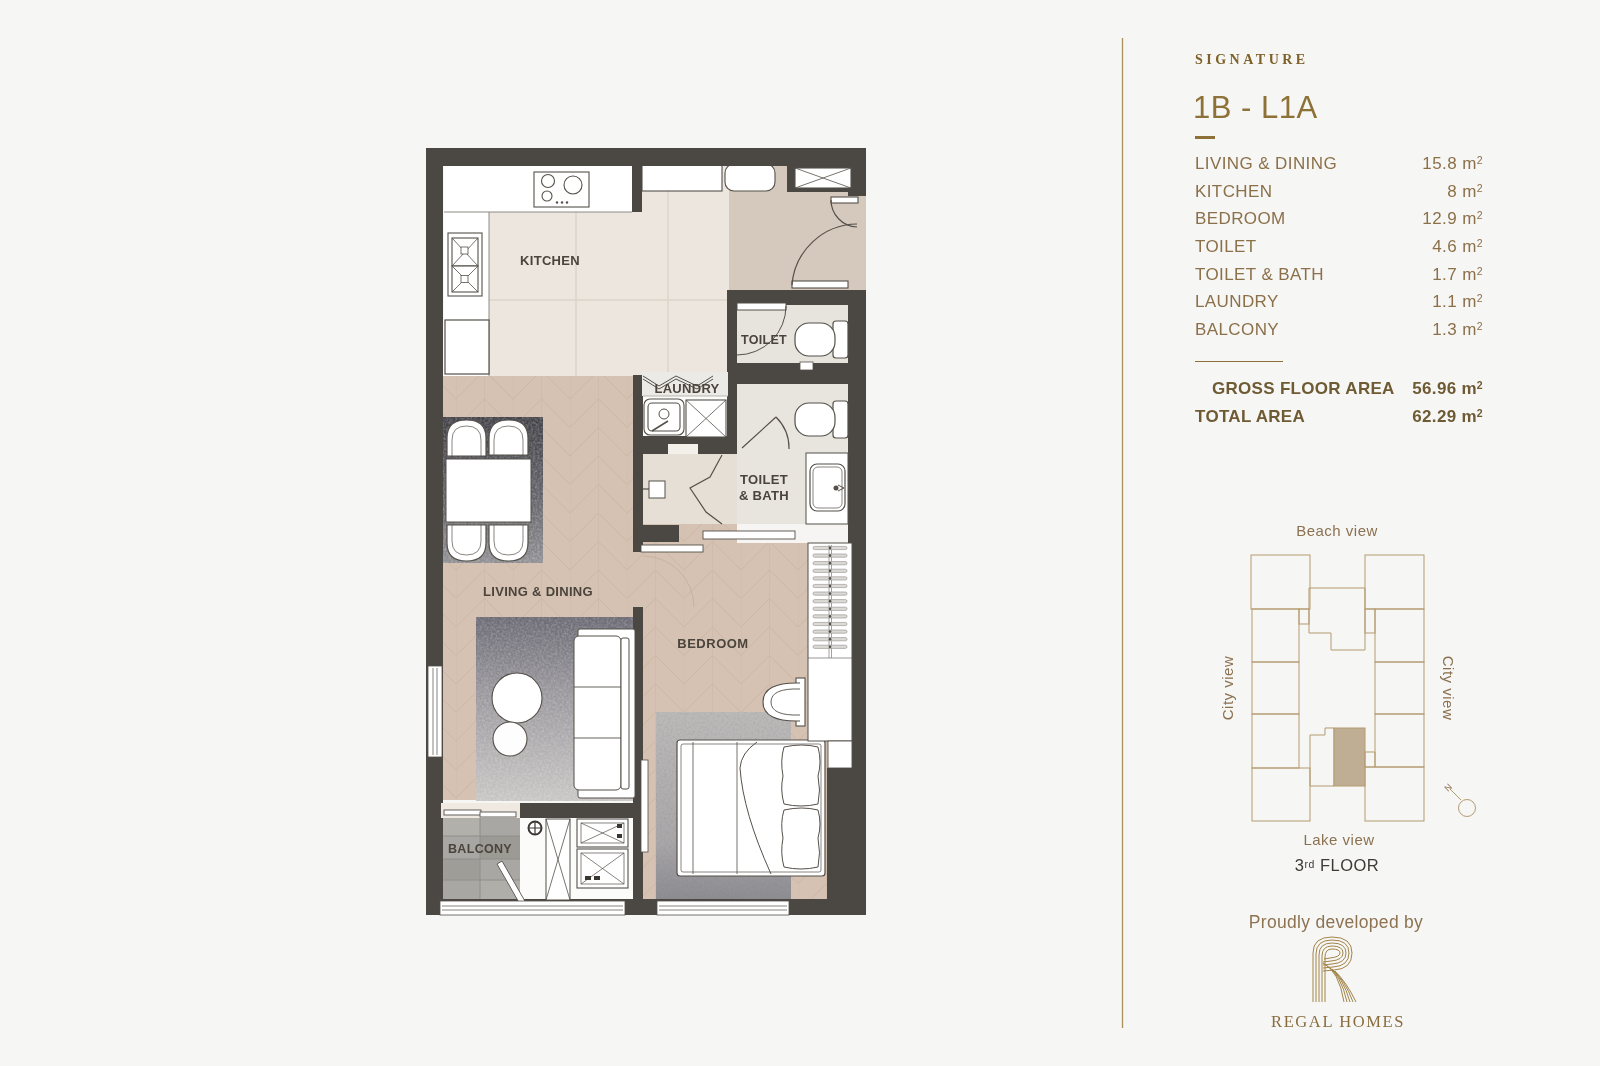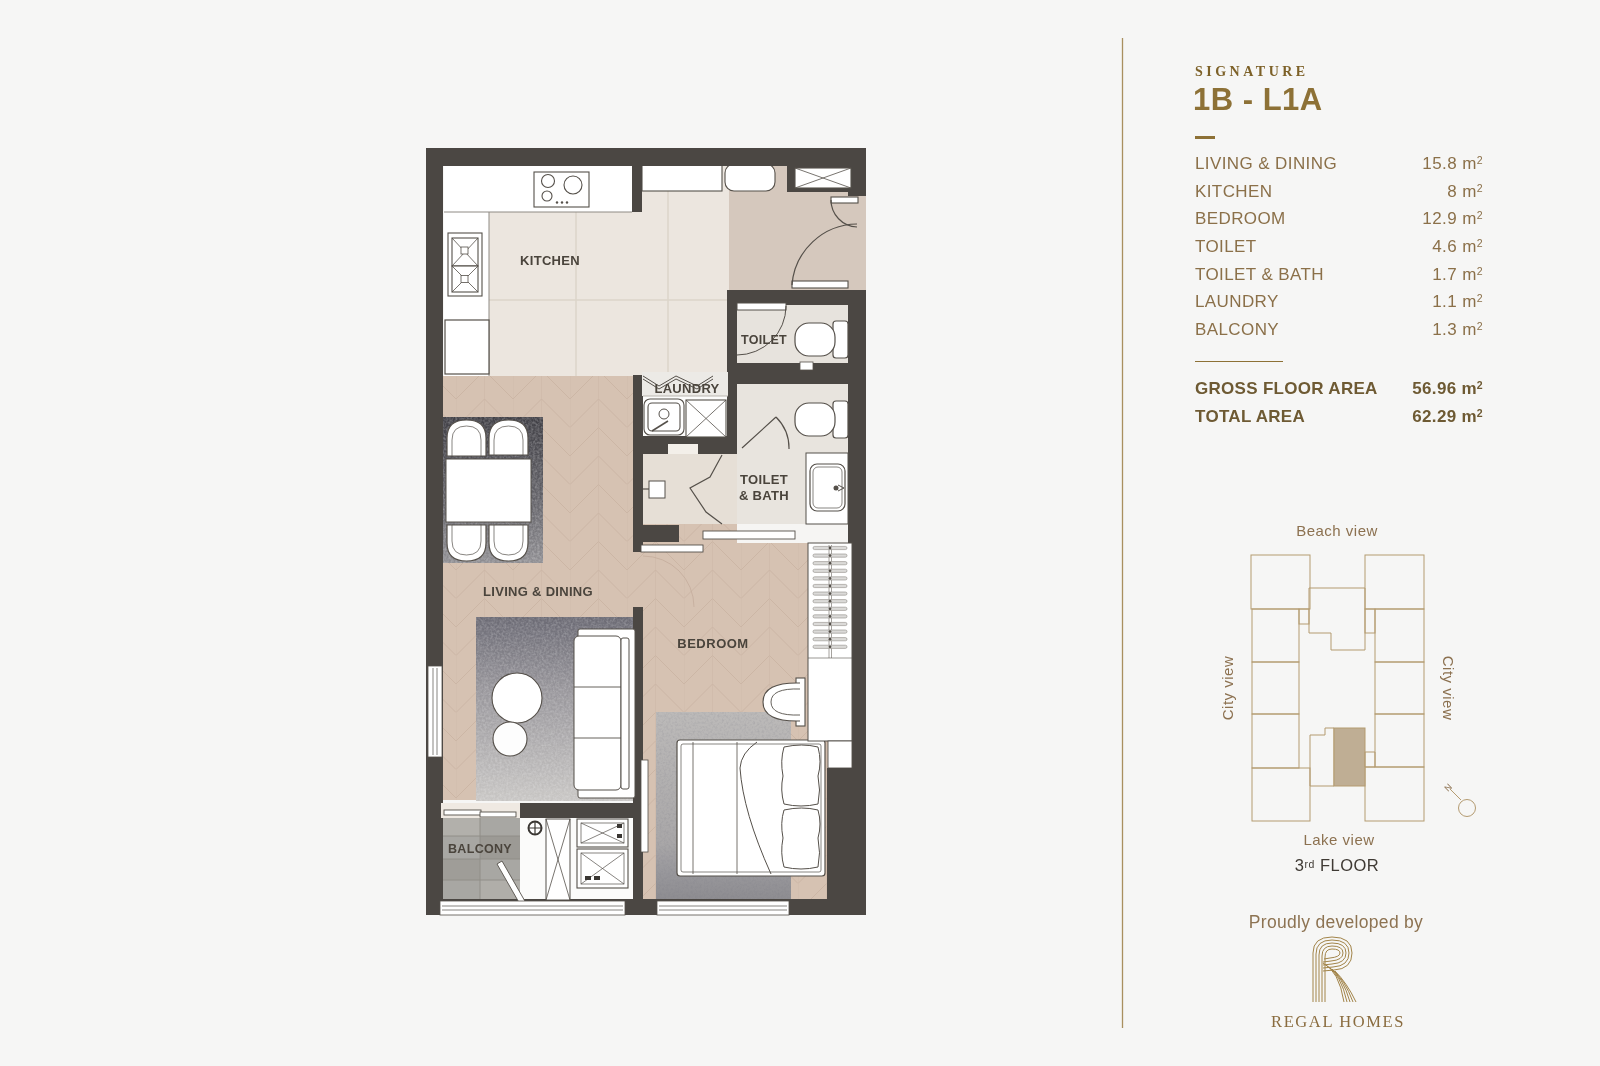--- a/index.html
+++ b/index.html
@@ -437,23 +437,23 @@
   <path d="M1319,1002 L1319,955 Q1319,943 1332,943 Q1346,943 1346,953 Q1346,963 1332,964 L1323,965 M1329,967 Q1343,977 1350,1002"></path>
   <path d="M1322,1002 L1322,956 Q1322,946 1332,946 Q1343,946 1343,953 Q1343,960 1331,961 L1323,962 M1332,969 Q1345,980 1353,1002"></path>
   <path d="M1325,1002 L1325,957 Q1325,949 1332,949 Q1340,949 1340,953 Q1340,957 1330,958 L1324,959 M1335,971 Q1347,983 1356,1002"></path>
   <path d="M1313,1002 L1313,953 Q1313,937 1332,937 Q1352,937 1352,953 Q1352,969 1334,970 L1323,971 M1323,963 Q1339,971 1344,1002"></path>
 </g>
 
 <text x="1338" y="1027" text-anchor="middle" font-family="Liberation Serif, serif" font-size="16.5" letter-spacing="1.6" fill="#8a6c3f">REGAL HOMES</text>
 
 </svg>
 
-<div class="abs" style="left:1195px;top:64px;font-family:'Liberation Serif',serif;font-weight:bold;font-size:14px;letter-spacing:3.5px;color:#7d6128;">SIGNATURE</div>
-
-<div class="abs" style="left:1193px;top:82px;font-weight:bold;font-size:31px;letter-spacing:0.5px;color:#8d7136;">1B - L1A</div>
+<div class="abs" style="left:1195px;top:52px;font-family:'Liberation Serif',serif;font-weight:bold;font-size:14px;letter-spacing:3.5px;color:#7d6128;">SIGNATURE</div>
+
+<div class="abs" style="left:1193px;top:90px;font-weight:normal;font-size:31px;letter-spacing:0.5px;color:#8d7136;">1B - L1A</div>
 
 <div class="abs" style="left:1195px;top:136px;width:20px;height:2.5px;background:#8d7136;"></div>
 
 <div class="abs" style="left:1195px;top:154px;width:288px;font-size:17px;color:#8b7049;letter-spacing:0.4px;">
 
   <div class="row" style="height:27.7px;">
       <span>LIVING &amp; DINING</span>
       <span>15.8 m<sup>2</sup></span>
     </div>
 
@@ -485,21 +485,21 @@
   <div class="row" style="height:27.7px;">
       <span>BALCONY</span>
       <span>1.3 m<sup>2</sup></span>
     </div>
 </div>
 
 <div class="abs" style="left:1195px;top:361px;width:88px;border-top:1.5px solid #8d7136;"></div>
 
 <div class="abs" style="left:1195px;top:379px;width:288px;font-size:17px;font-weight:bold;color:#6e5a33;letter-spacing:0.3px;">
 
-  <div class="row" style="height:28px;">
+  <div class="row" style="height:28px;margin-left:17px;">
       <span>GROSS FLOOR AREA</span>
       <span>56.96 m<sup>2</sup></span>
     </div>
 
   <div class="row" style="height:28px;gap:20px;">
       <span>TOTAL AREA</span>
       <span>62.29 m<sup>2</sup></span>
     </div>
 </div>
 

